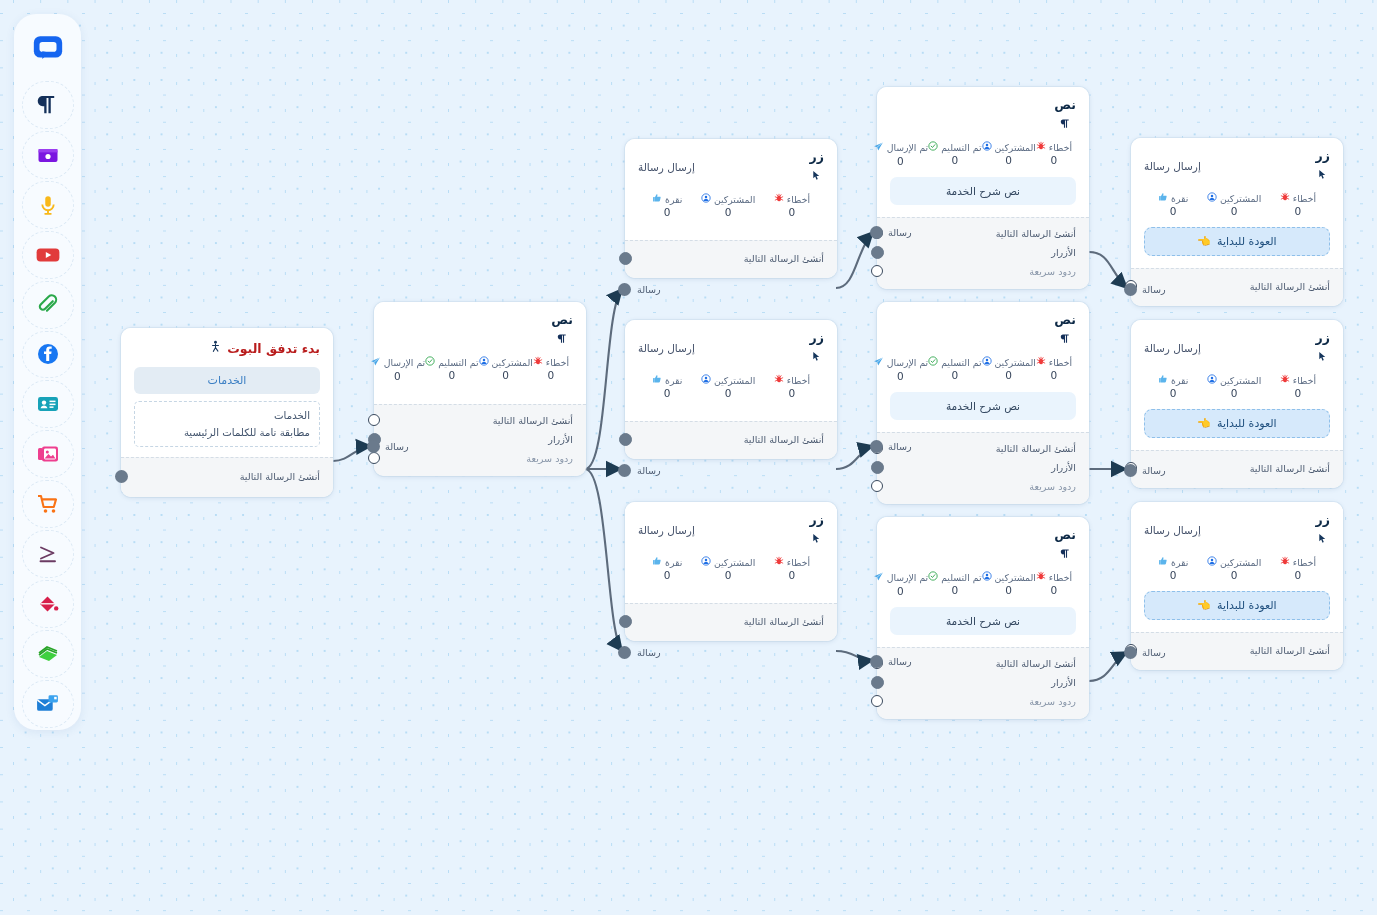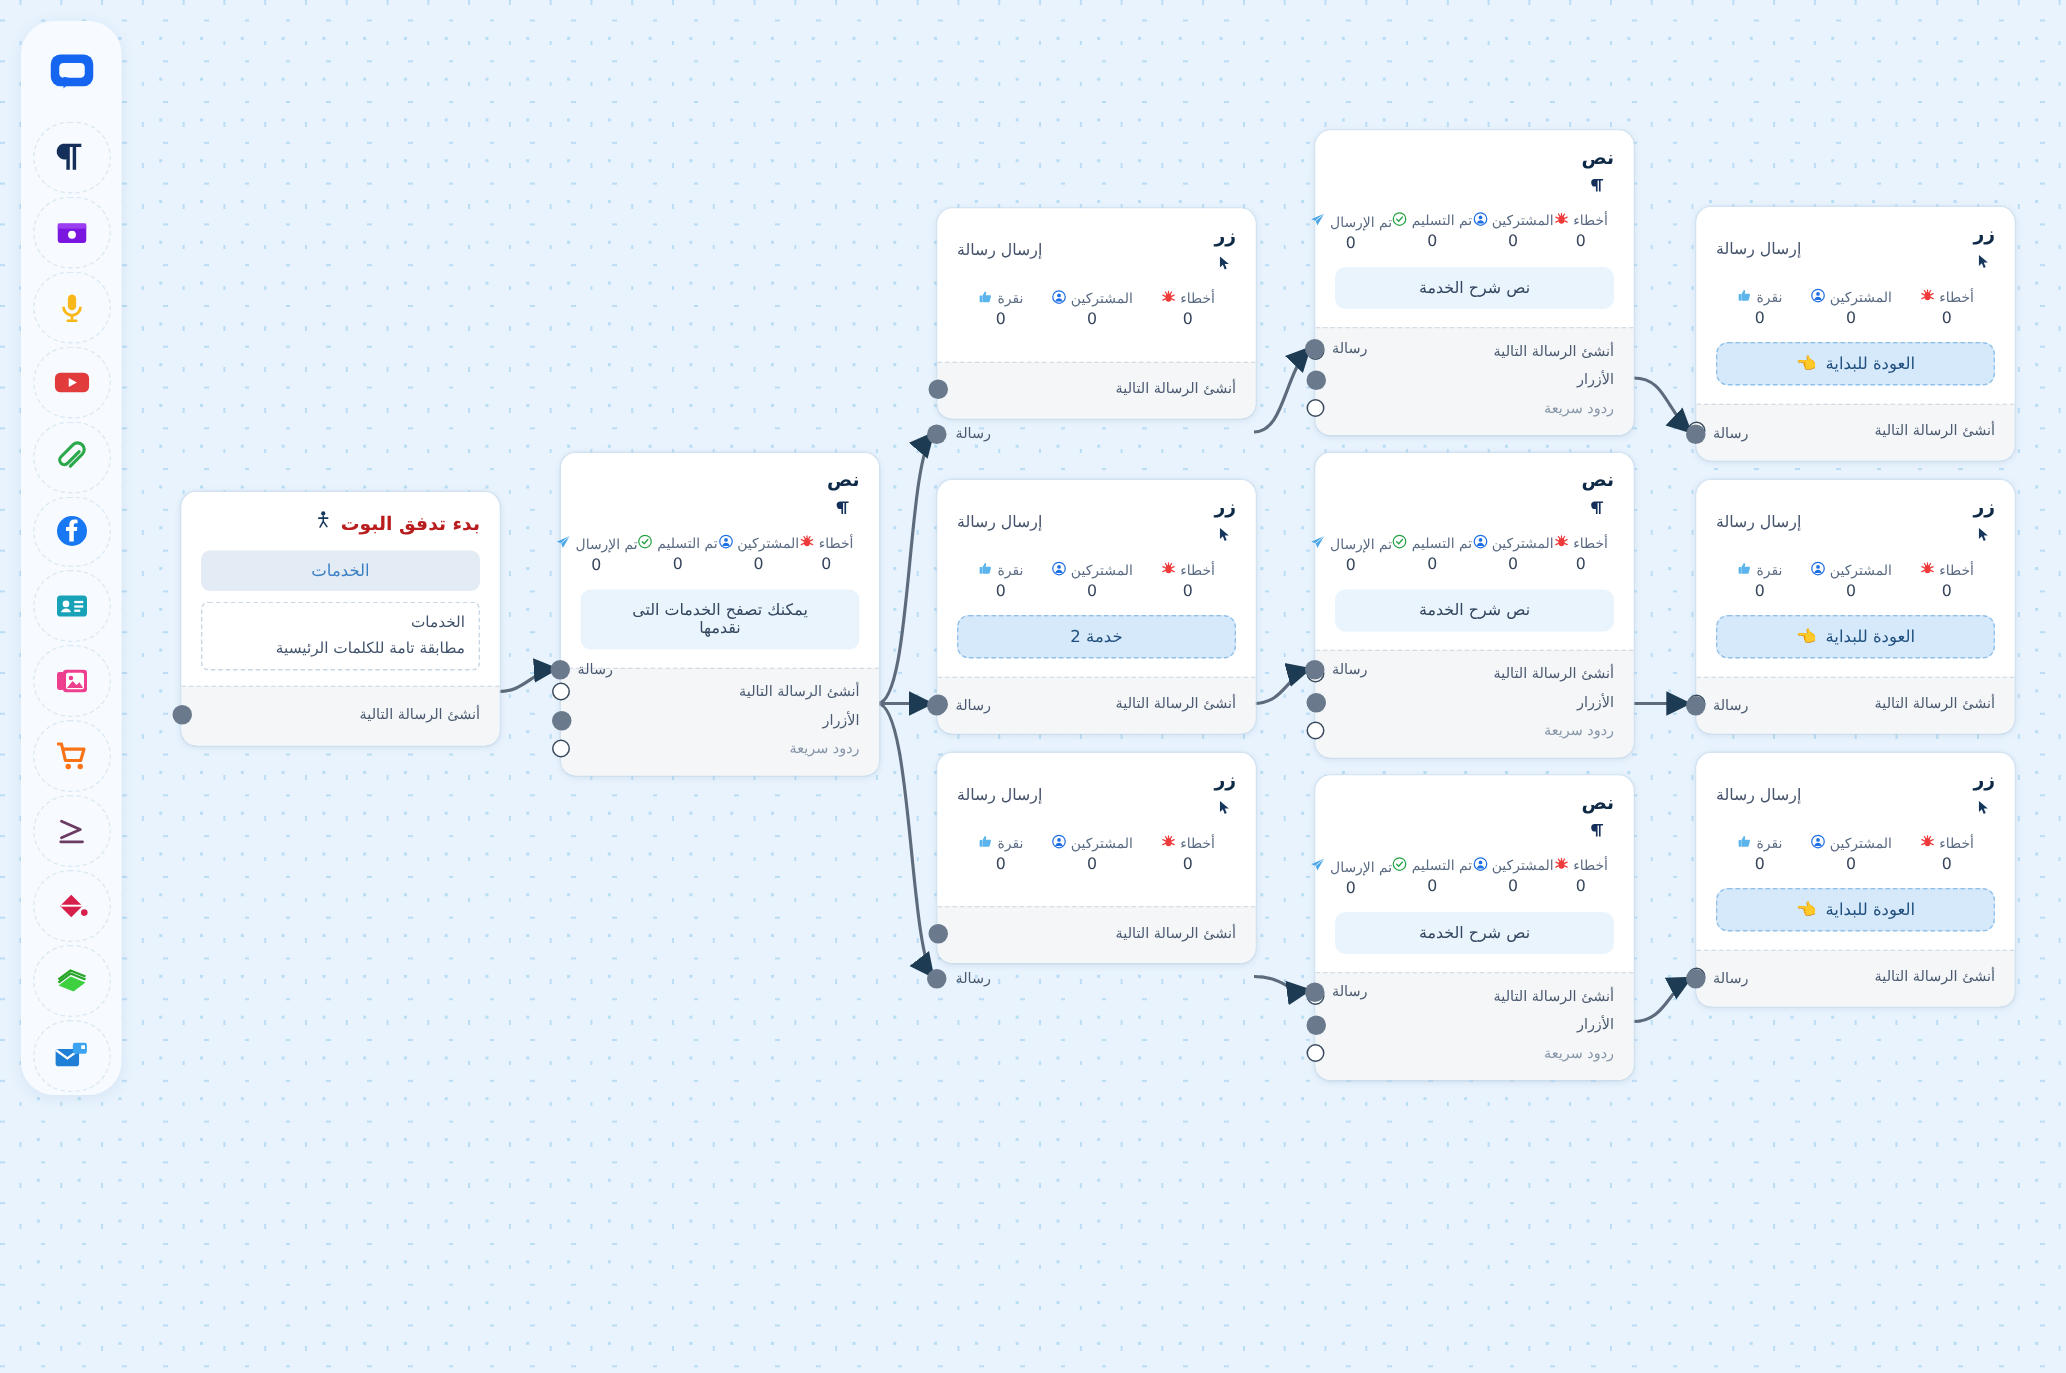--- a/index.html
+++ b/index.html
@@ -316,21 +316,20 @@
         <span class="lbl">
             <span>تم الإرسال</span>
           <span><svg width="11" height="11" viewBox="0 0 24 24">
                 <path d="M21.5 3 L2.5 11.2 L9 13.4 L11.4 20.5 Z" fill="#4aa7e8"></path>
                 <path d="M9 13.4 L21.5 3" stroke="#fff" stroke-width="1.2"></path>
               </svg></span>
         </span>
         <span class="val">0</span>
       </div>
     </div>
-    <div class="bubble">يمكنك تصفح الخدمات التى نقدمها</div>
   </div>
   <div class="foot">
     <div class="portrow">
       <span class="pl">أنشئ الرسالة التالية</span>
       <span class="port"></span>
     </div>
     <div class="portrow">
       <span class="pl">الأزرار</span>
       <span class="port filled"></span>
     </div>
@@ -435,23 +434,20 @@
         <span class="lbl">
             <span>نقرة</span>
           <span><svg width="10" height="10" viewBox="0 0 24 24">
                 <path d="M7 10 L11 3 C12.8 3 13.5 4.2 13 6.2 L12.3 9 H19 C20.4 9 21 10 20.6 11.4 L18.9 18.4 C18.6 19.7 17.8 20.4 16.6 20.4 H7 Z" fill="#5bb4ec"></path>
                 <rect x="2.6" y="9.6" width="4" height="10.8" rx="1.2" fill="#5bb4ec"></rect>
               </svg></span>
         </span>
         <span class="val">0</span>
       </div>
     </div>
-    <div class="btnbox">
-      <span>خدمة 2</span>
-    </div>
   </div>
   <div class="foot" style="padding:8px 13px 10px;">
     <div class="portrow">
       <span class="pl">أنشئ الرسالة التالية</span>
       <span class="port filled"></span>
     </div>
   </div>
 </div>
 <div class="inport" style="left:618px; top:464px;"></div>
 <div class="inlabel" style="left:637px; top:465px;">رسالة</div>

